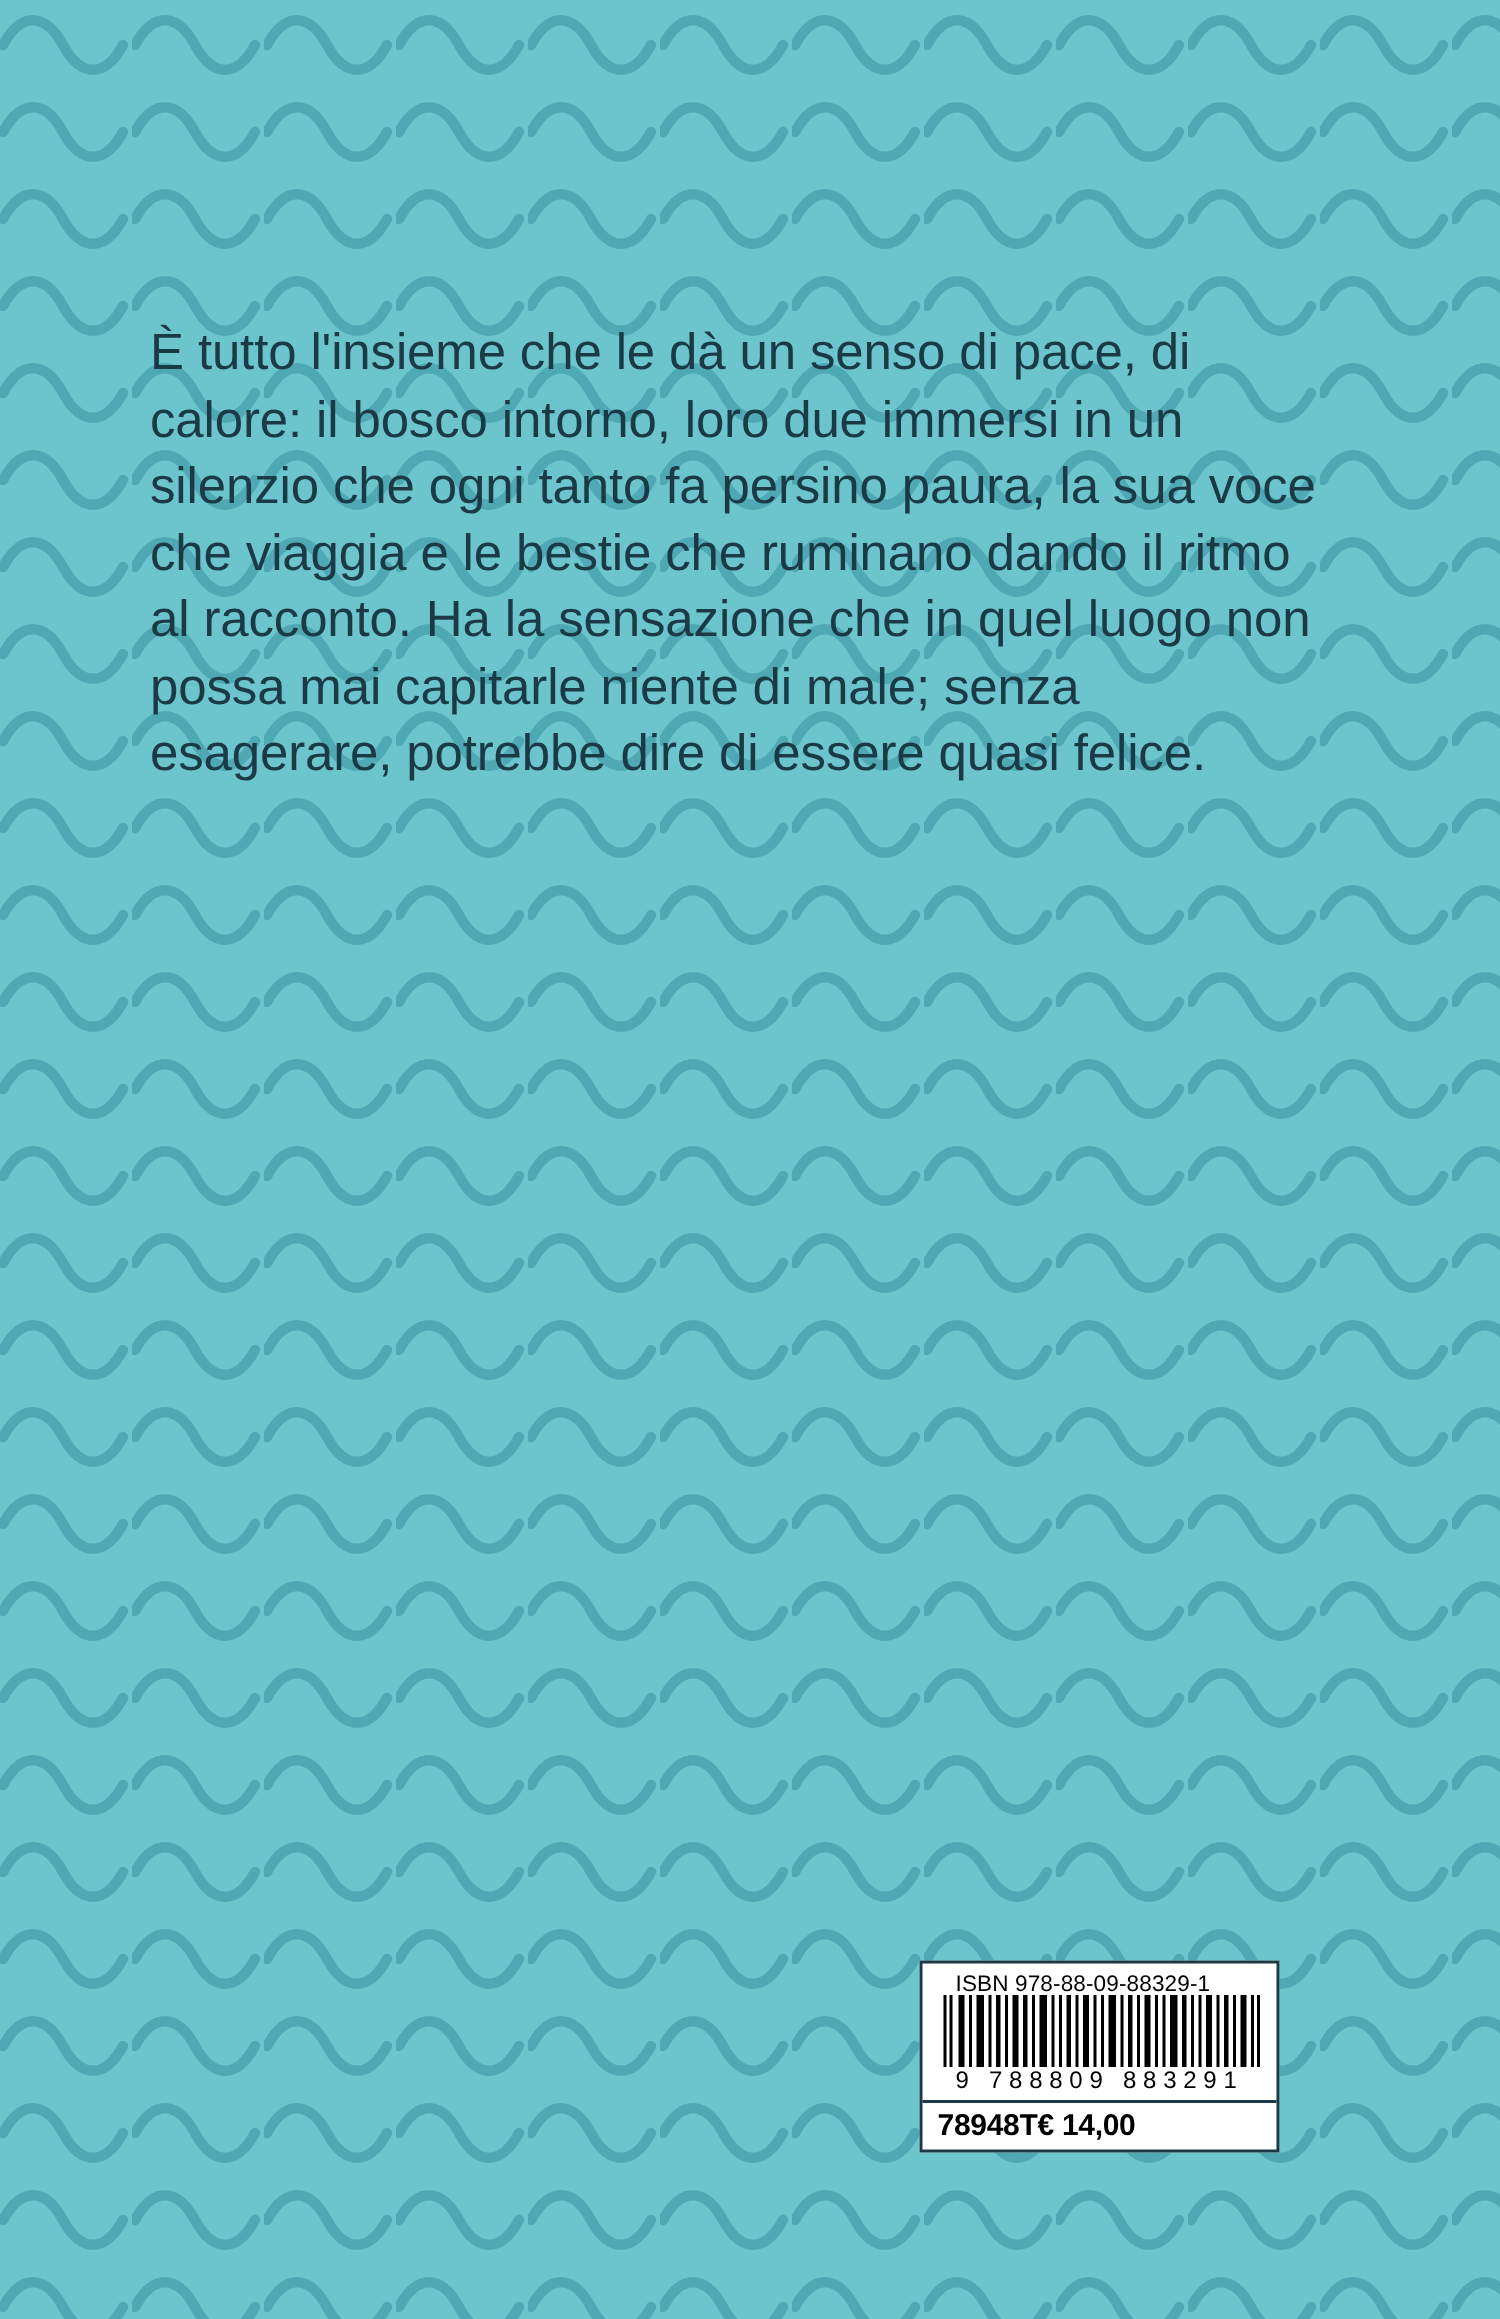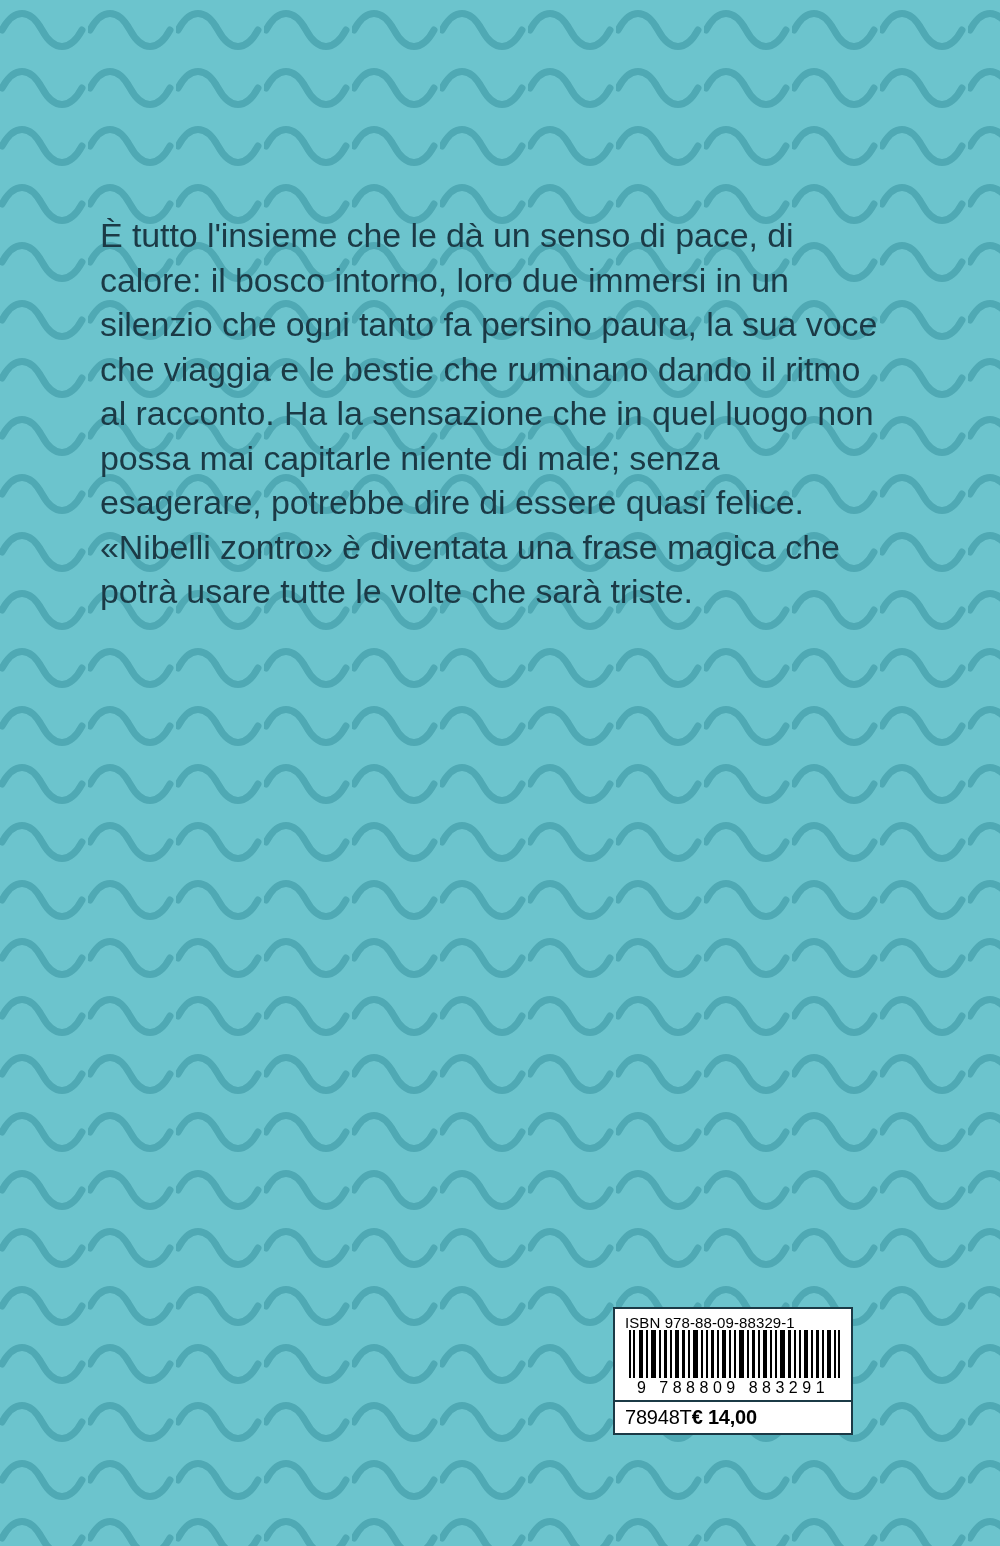--- a/index.html
+++ b/index.html
@@ -54,20 +54,21 @@
     display: flex;
     flex-direction: column;
   }
   #isbn-text {
     font-size: 15px;
     color: #000;
     padding: 5px 0 0 10px;
     letter-spacing: 0.1px;
     height: 21px;
     box-sizing: border-box;
+    margin-left: 12px;
   }
   #barcode-bars {
     height: 48px;
     margin: 0 14px 0 14px;
     position: relative;
   }
   #barcode-bars .bar {
     position: absolute;
     top: 0;
     bottom: 0;
@@ -86,21 +87,21 @@
   #price-row {
     border-top: 2px solid #1b3a46;
     flex: 1;
     display: flex;
     align-items: center;
     padding: 0 10px;
     box-sizing: border-box;
   }
   #price-code {
     font-size: 20px;
-    font-weight: normal;
+    font-weight: bold;
     color: #000;
     letter-spacing: -0.2px;
   }
   #price-value {
     font-size: 20px;
     font-weight: bold;
     color: #000;
     letter-spacing: -0.2px;
   }
 </style>
@@ -112,21 +113,20 @@
     <pattern id="wavepat" x="0" y="0" width="88" height="58" patternUnits="userSpaceOnUse">
       <path d="M 2 30 C 14 8, 30 8, 42 30 C 54 52, 70 52, 82 30" fill="none" stroke="#4fa9b4" stroke-width="7" stroke-linecap="round"></path>
     </pattern>
   </defs>
   <rect x="0" y="0" width="1000" height="1546" fill="#6cc4cd"></rect>
   <rect x="0" y="0" width="1000" height="1546" fill="url(#wavepat)"></rect>
 </svg>
 
 <div id="blurb">
   <p>È tutto l'insieme che le dà un senso di pace, di calore: il bosco intorno, loro due immersi in un silenzio che ogni tanto fa persino paura, la sua voce che viaggia e le bestie che ruminano dando il ritmo al racconto. Ha la sensazione che in quel luogo non possa mai capitarle niente di male; senza esagerare, potrebbe dire di essere quasi felice.</p>
-  <p>«Nibelli zontro» è diventata una frase magica che potrà usare tutte le volte che sarà triste.</p>
 </div>
 
 <div id="barcode-block">
   <div id="isbn-text">ISBN 978-88-09-88329-1</div>
   <div id="barcode-bars">
     <span class="bar" style="left:0px;width:2px"></span>
     <span class="bar" style="left:4px;width:2px"></span>
     <span class="bar" style="left:10px;width:4px"></span>
     <span class="bar" style="left:17px;width:2px"></span>
     <span class="bar" style="left:22px;width:5px"></span>

